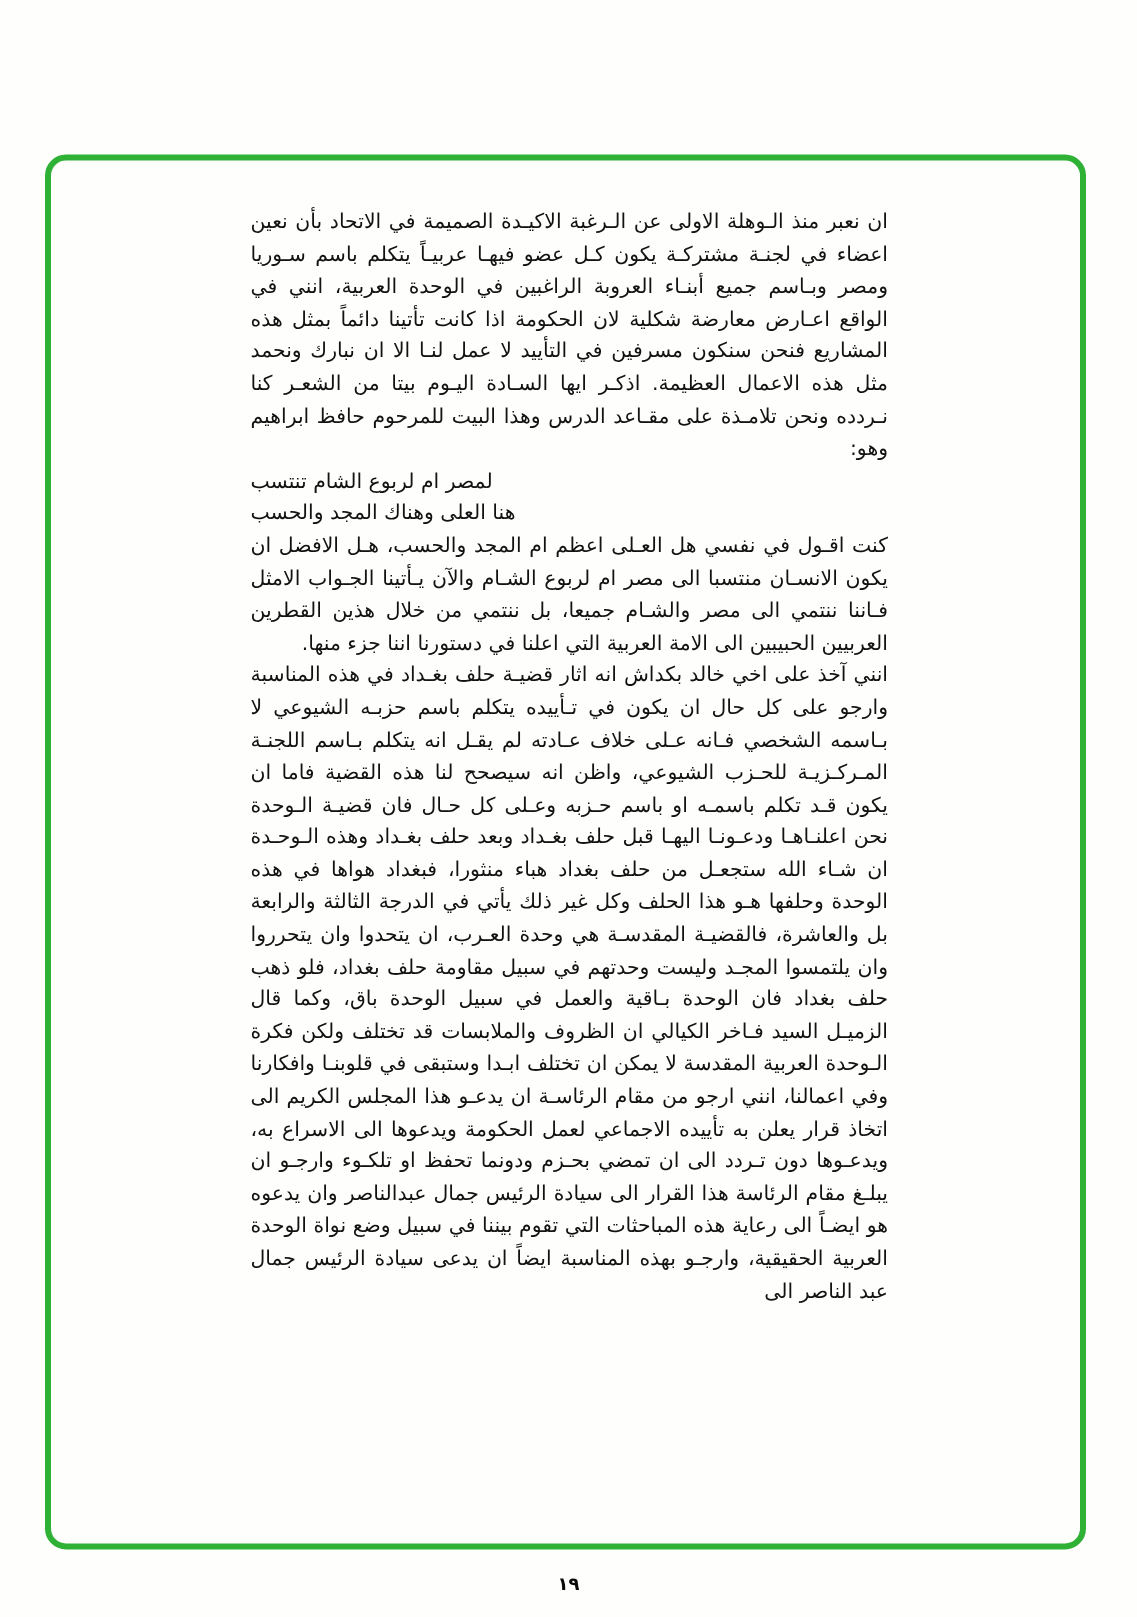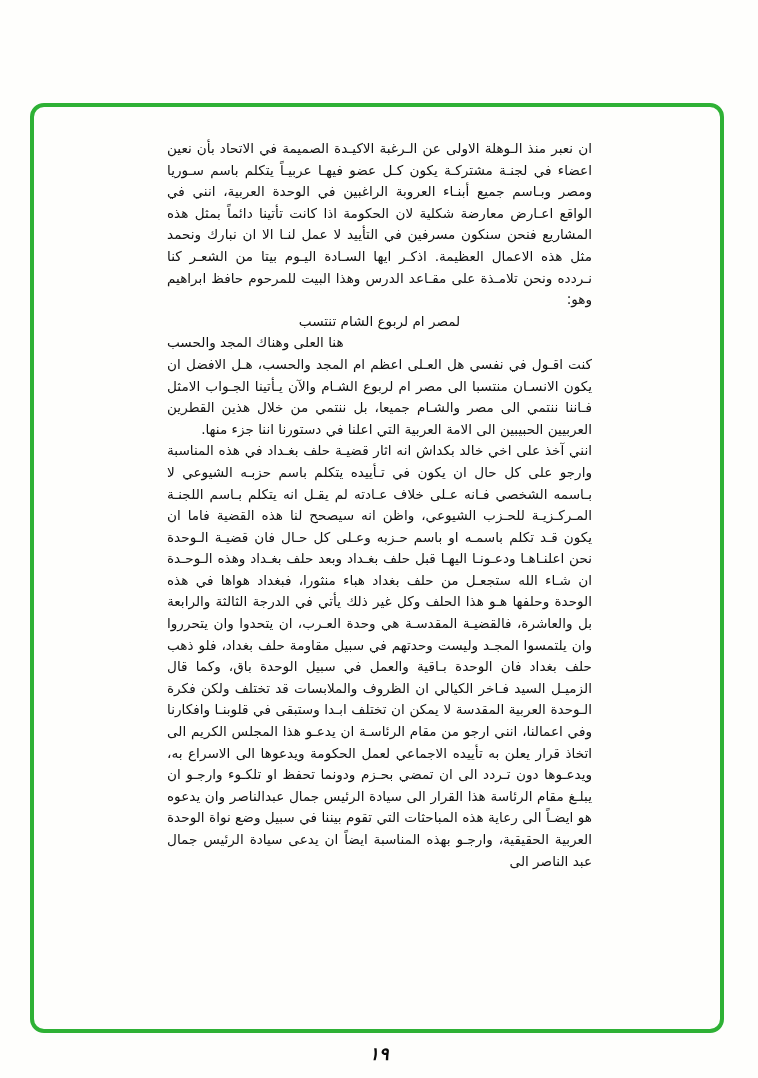--- a/index.html
+++ b/index.html
@@ -58,39 +58,38 @@
     font-size: 13.6px;
     line-height: 21.6px;
     color: #121212;
   }
   .text-column p {
     margin: 0;
     padding: 0;
   }
   .poem-line-1 {
     padding-right: 146px;
-    text-align: center;
+    text-align: left;
   }
   .poem-line-2 {
     padding-right: 10px;
     text-align: left;
   }
   .page-footer {
     position: absolute;
     left: 0;
     bottom: 14px;
     width: 758px;
     text-align: center;
     direction: rtl;
   }
   .page-number {
-    font-size: 18px;
+    font-size: 12px;
     font-weight: bold;
     color: #0a0a0a;
-    font-style: italic;
   }
 </style>
 </head>
 <body>
 
 <div class="page">
 
 
   <div class="green-frame"></div>
 

